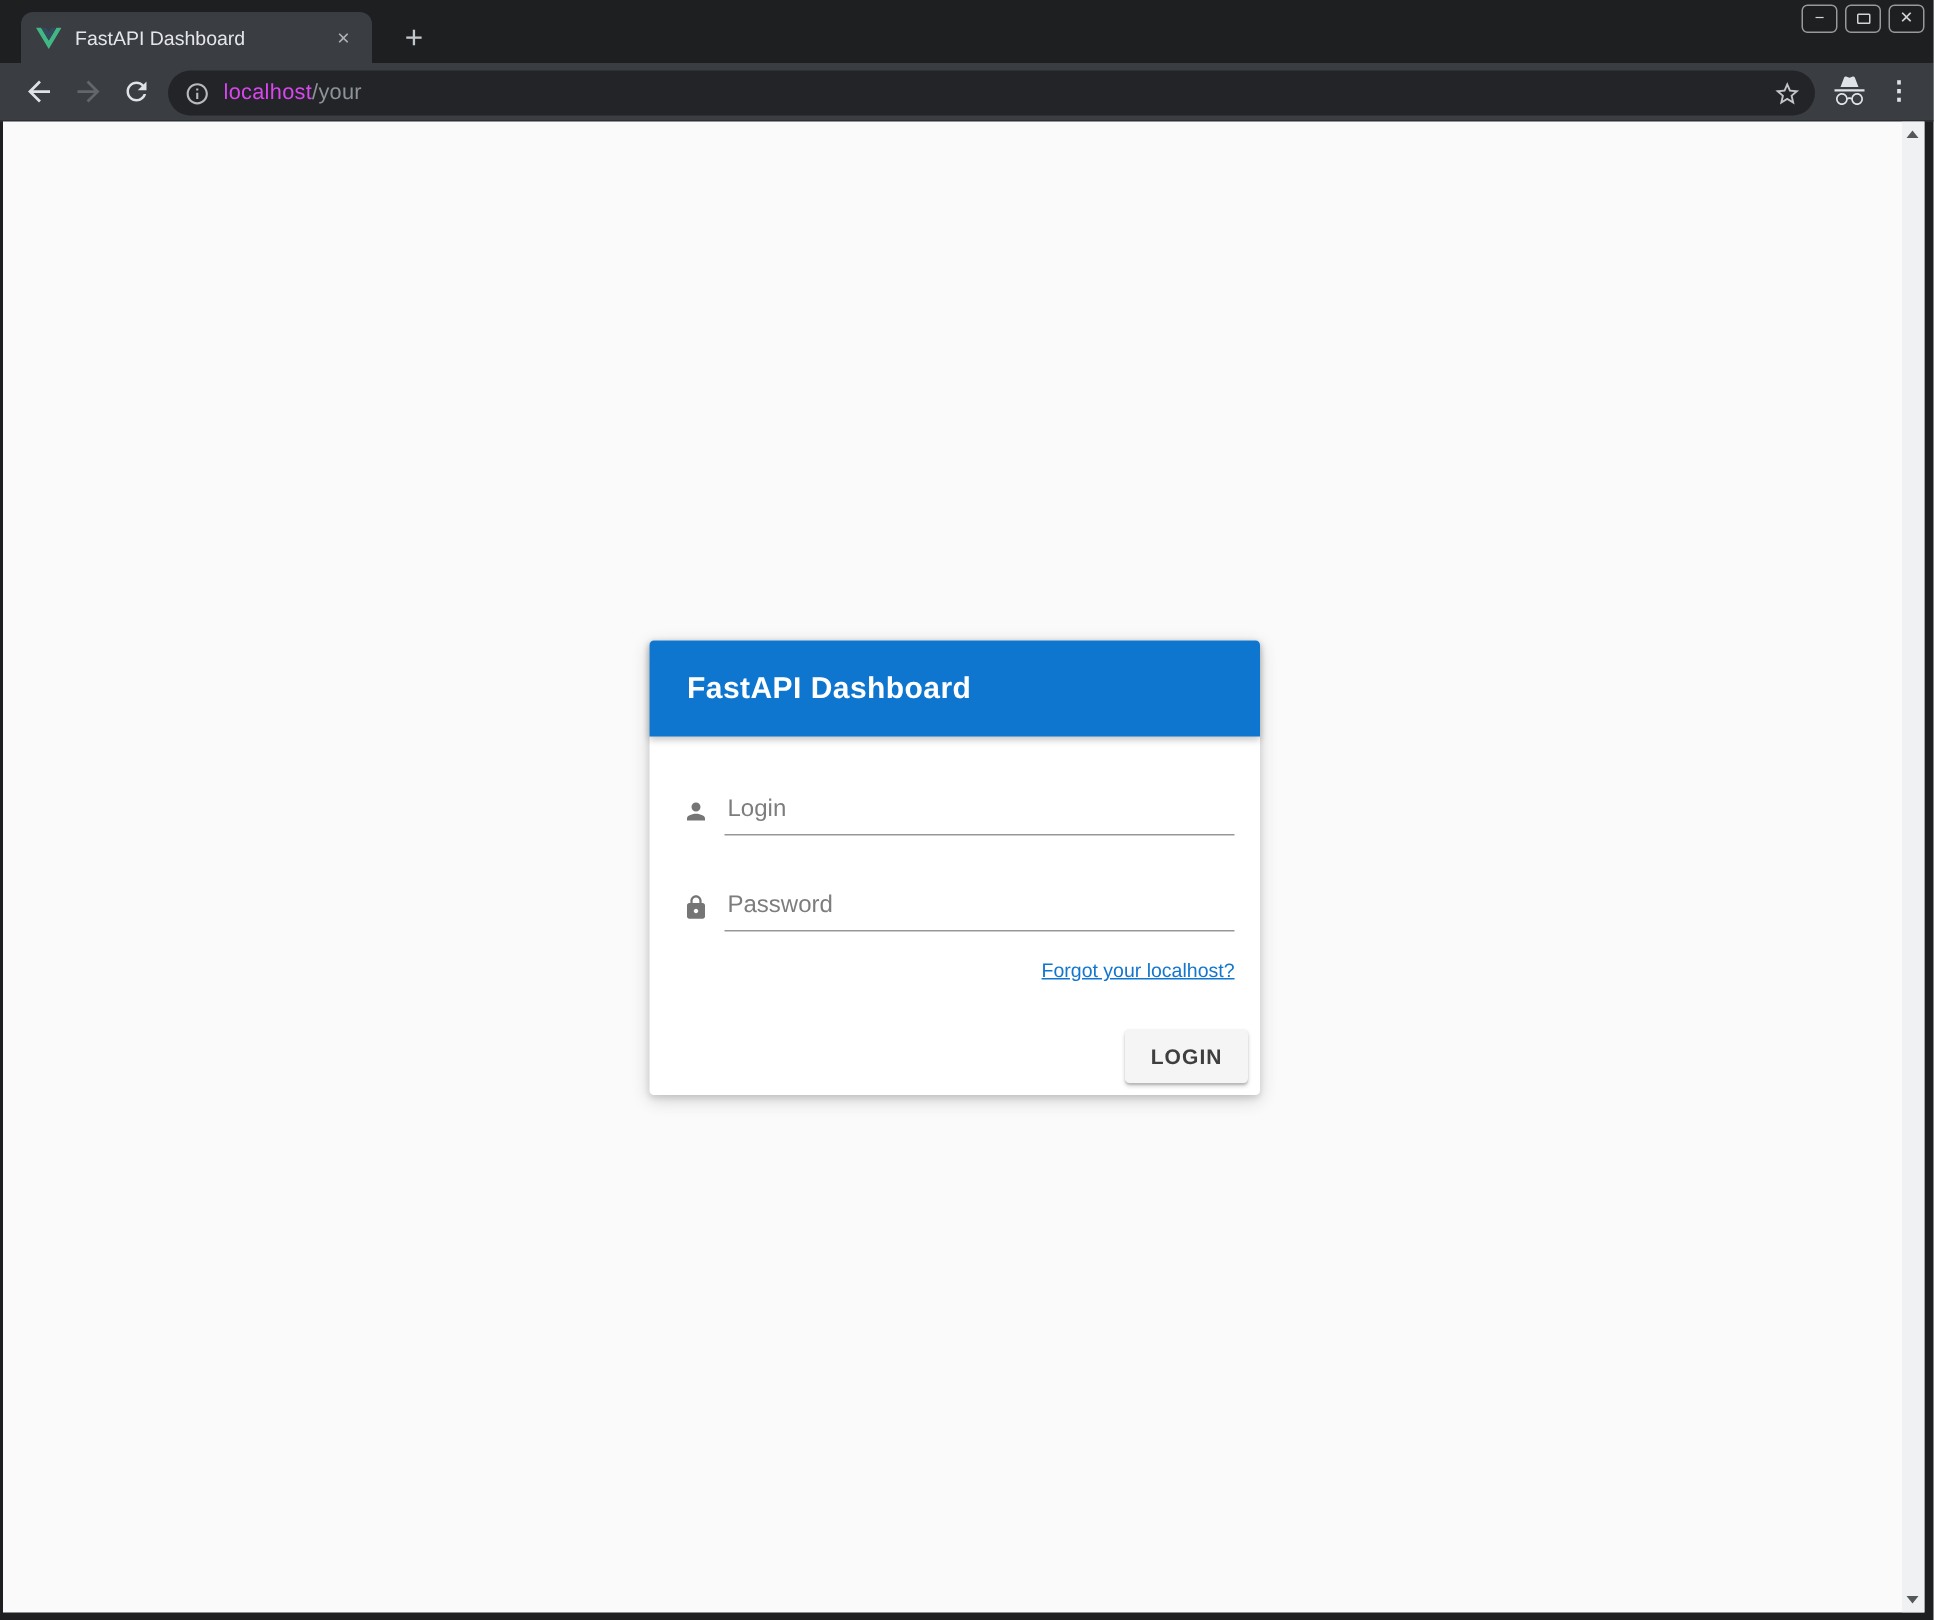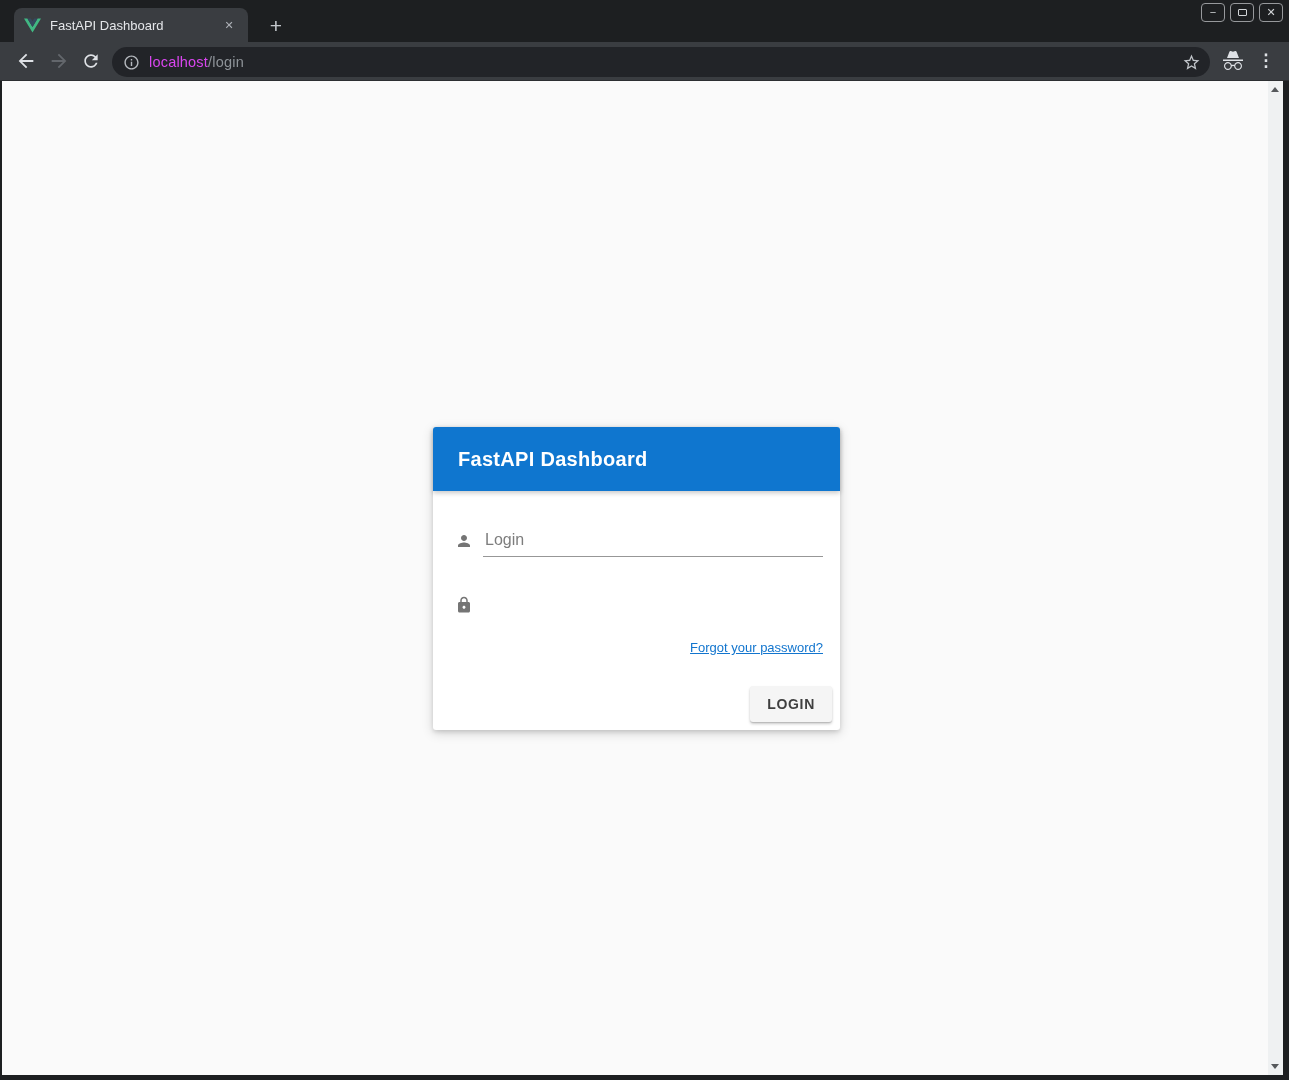--- a/index.html
+++ b/index.html
@@ -154,21 +154,21 @@
   <path d="M12 4l-1.41 1.41L16.17 11H4v2h12.17l-5.58 5.59L12 20l8-8z"></path>
 </svg>
 <svg class="nav-btn nav-reload" viewBox="0 0 24 24" fill="currentColor">
   <path d="M17.65 6.35C16.2 4.9 14.21 4 12 4c-4.42 0-7.99 3.58-7.99 8s3.57 8 7.99 8c3.73 0 6.84-2.55 7.73-6h-2.08c-.82 2.33-3.04 4-5.65 4-3.31 0-6-2.69-6-6s2.69-6 6-6c1.66 0 3.14.69 4.22 1.78L13 11h7V4l-2.35 2.35z"></path>
 </svg>
 
 <div class="omnibox">
   <svg class="info-icon" viewBox="0 0 24 24" fill="currentColor">
     <path d="M11 7h2v2h-2zm0 4h2v6h-2zm1-9C6.48 2 2 6.48 2 12s4.48 10 10 10 10-4.48 10-10S17.52 2 12 2zm0 18c-4.41 0-8-3.59-8-8s3.59-8 8-8 8 3.59 8 8-3.59 8-8 8z"></path>
   </svg>
-  <span class="url-text"><span class="url-host">localhost</span><span class="url-path">/login</span></span>
+  <span class="url-text"><span class="url-host">localhost</span><span class="url-path">/your</span></span>
   <svg class="star-icon" viewBox="0 0 24 24" fill="currentColor">
     <path d="M22 9.24l-7.19-.62L12 2 9.19 8.63 2 9.24l5.46 4.73L5.82 21 12 17.27 18.18 21l-1.63-7.03L22 9.24zM12 15.4l-3.76 2.27 1-4.28-3.32-2.88 4.38-.38L12 6.1l1.71 4.04 4.38.38-3.32 2.88 1 4.28L12 15.4z"></path>
   </svg>
 </div>
 
 <svg class="incognito-badge" viewBox="0 0 24 24" fill="currentColor">
   <path d="M17.06 13c-1.86 0-3.42 1.33-3.82 3.1-.95-.41-1.82-.3-2.48-.01C10.35 14.31 8.79 13 6.94 13 4.77 13 3 14.79 3 17s1.77 4 3.94 4c2.06 0 3.74-1.62 3.9-3.68.34-.24 1.23-.69 2.32.02.18 2.05 1.84 3.66 3.9 3.66 2.17 0 3.94-1.79 3.94-4s-1.77-4-3.94-4m-10.12 6.86c-1.56 0-2.81-1.28-2.81-2.86s1.25-2.86 2.81-2.86 2.81 1.28 2.81 2.86-1.25 2.86-2.81 2.86m10.12 0c-1.56 0-2.81-1.28-2.81-2.86s1.25-2.86 2.81-2.86 2.81 1.28 2.81 2.86-1.25 2.86-2.81 2.86M22 10.5H2V12h20v-1.5m-6.47-7.87c-.22-.49-.78-.75-1.31-.58L12 2.79l-2.23-.74-.05-.01c-.53-.15-1.09.13-1.29.64L6 9h12l-2.44-6.32-.03-.05Z"></path>
 </svg>
 <div class="menu-dots">⋮</div>
 
@@ -183,24 +183,25 @@
       <svg class="field-icon" viewBox="0 0 24 24" fill="currentColor">
         <path d="M12 12c2.21 0 4-1.79 4-4s-1.79-4-4-4-4 1.79-4 4 1.79 4 4 4zm0 2c-2.67 0-8 1.34-8 4v2h16v-2c0-2.66-5.33-4-8-4z"></path>
       </svg>
       <input class="field-input" type="text" placeholder="Login" style="">
     </div>
 
     <div class="field-row">
       <svg class="field-icon" viewBox="0 0 24 24" fill="currentColor">
         <path d="M18 8h-1V6c0-2.76-2.24-5-5-5S7 3.24 7 6v2H6c-1.1 0-2 .9-2 2v10c0 1.1.9 2 2 2h12c1.1 0 2-.9 2-2V10c0-1.1-.9-2-2-2zm-6 9c-1.1 0-2-.9-2-2s.9-2 2-2 2 .9 2 2-.9 2-2 2zm3-9H9V6c0-1.66 1.34-3 3-3s3 1.34 3 3v2z"></path>
       </svg>
+      <input class="field-input" type="password" placeholder="Password" style="">
     </div>
 
     <div class="forgot-row">
-      <a class="forgot-link" href="#">Forgot your password?</a>
+      <a class="forgot-link" href="#">Forgot your localhost?</a>
     </div>
 
     <div class="actions-row">
       <button class="login-btn">LOGIN</button>
     </div>
   </div>
 
   <div class="scrollbar">
     <div class="sb-arrow sb-up"></div>
     <div class="sb-arrow sb-down"></div>

